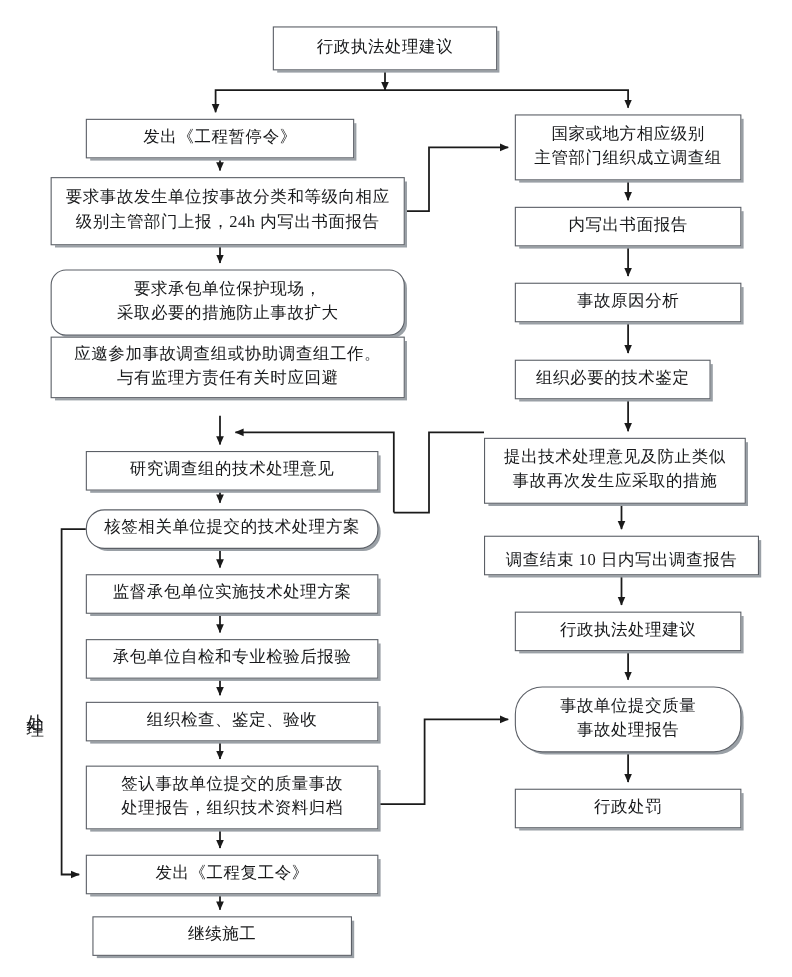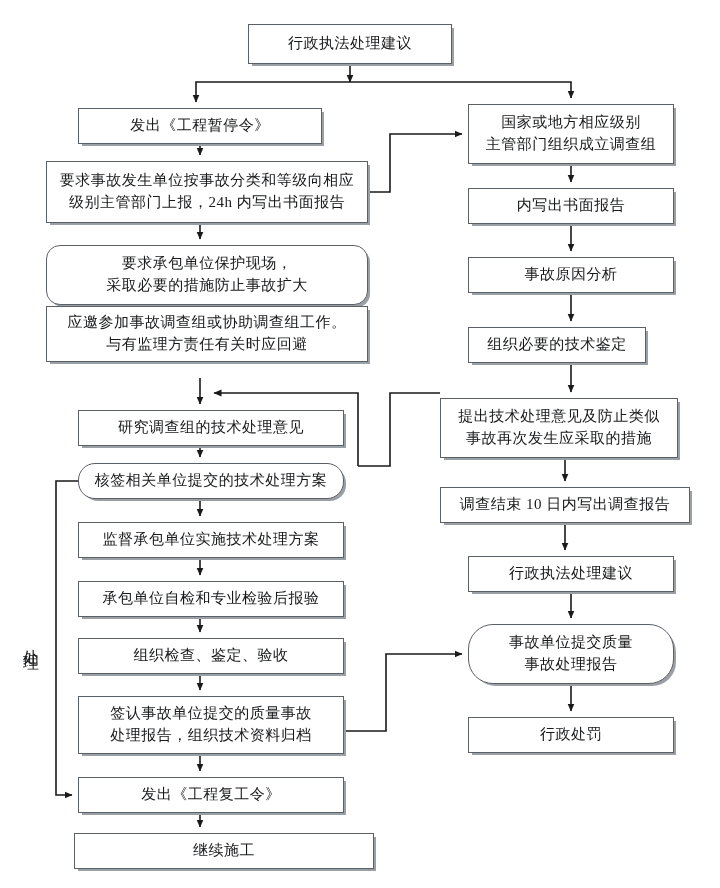--- a/index.html
+++ b/index.html
@@ -116,42 +116,42 @@
   <div class="node" style="left:78px;top:638px;width:266px;height:36px;">
       <span class="txt">组织检查、鉴定、验收</span>
     </div>
   <div class="node" style="left:78px;top:696px;width:266px;height:58px;">
       <span class="txt">签认事故单位提交的质量事故
 处理报告，组织技术资料归档</span>
     </div>
   <div class="node" style="left:78px;top:777px;width:266px;height:36px;">
       <span class="txt">发出《工程复工令》</span>
     </div>
-  <div class="node" style="left:74px;top:833px;width:300px;height:36px;">
+  <div class="node" style="left:84px;top:833px;width:236px;height:36px;">
       <span class="txt">继续施工</span>
     </div>
 
   <div class="node" style="left:468px;top:104px;width:206px;height:60px;">
       <span class="txt">国家或地方相应级别
 主管部门组织成立调查组</span>
     </div>
   <div class="node" style="left:468px;top:188px;width:206px;height:36px;">
       <span class="txt">内写出书面报告</span>
     </div>
   <div class="node" style="left:468px;top:257px;width:206px;height:36px;">
       <span class="txt">事故原因分析</span>
     </div>
   <div class="node" style="left:468px;top:327px;width:178px;height:36px;">
       <span class="txt">组织必要的技术鉴定</span>
     </div>
   <div class="node" style="left:440px;top:398px;width:238px;height:60px;">
       <span class="txt">提出技术处理意见及防止类似
 事故再次发生应采取的措施</span>
     </div>
-  <div class="node" style="left:440px;top:487px;width:250px;height:36px;">
+  <div class="node" style="left:440px;top:487px;width:250px;height:36px;align-items:flex-end;">
       <span class="txt">调查结束 10 日内写出调查报告</span>
     </div>
   <div class="node" style="left:468px;top:556px;width:206px;height:36px;">
       <span class="txt">行政执法处理建议</span>
     </div>
   <div class="node" style="left:468px;top:624px;width:206px;height:60px;border-radius:25px;">
       <span class="txt">事故单位提交质量
 事故处理报告</span>
     </div>
   <div class="node" style="left:468px;top:717px;width:206px;height:36px;">

